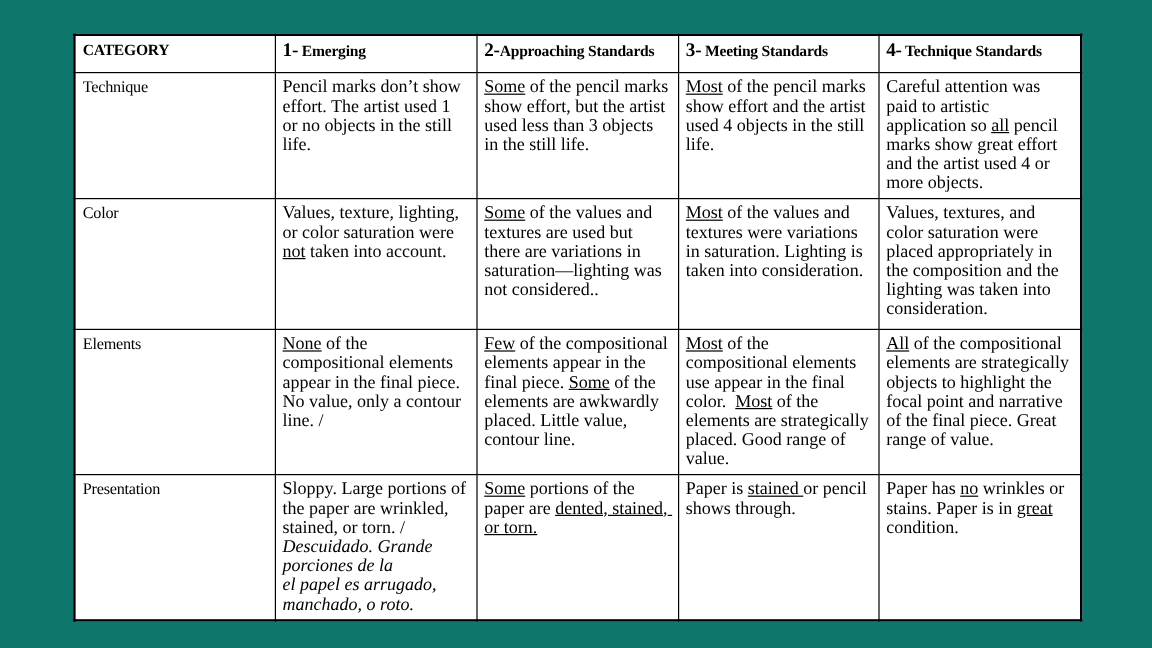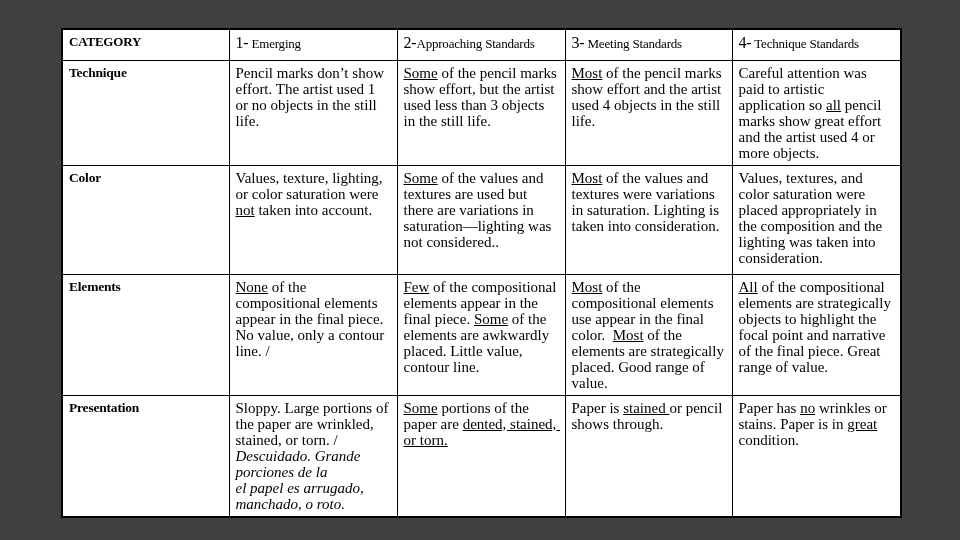--- a/index.html
+++ b/index.html
@@ -4,21 +4,21 @@
 <style>
   html, body {
     margin: 0;
     padding: 0;
     background: #ffffff;
   }
   .page {
     position: relative;
     width: 960px;
     height: 540px;
-    background: #404040;
+    background: #0f766e;
     overflow: hidden;
   }
   table.rubric {
     position: absolute;
     left: 61px;
     top: 28px;
     width: 839px;
     border-collapse: collapse;
     table-layout: fixed;
     border: 2px solid #000000;
@@ -34,40 +34,40 @@
     vertical-align: top;
     text-align: left;
     padding: 4px 6px 4px 6px;
     color: #000000;
     overflow: hidden;
   }
   thead tr { height: 31px; }
   thead th {
     vertical-align: middle;
     font-family: "Liberation Serif", "DejaVu Serif", serif;
-    font-weight: normal;
+    font-weight: bold;
     font-size: 13px;
     letter-spacing: -0.2px;
     white-space: nowrap;
   }
   thead th .lvl-num {
     font-size: 16px;
     font-family: "Liberation Serif", "DejaVu Serif", serif;
   }
   thead th.cat-head {
     font-weight: bold;
     font-size: 13px;
   }
   tbody tr:nth-child(1) { height: 94px; }
   tbody tr:nth-child(2) { height: 109px; }
   tbody tr:nth-child(3) { height: 109px; }
   tbody tr:nth-child(4) { height: 89px; }
   td.cat {
     font-family: "Liberation Serif", "DejaVu Serif", serif;
-    font-weight: bold;
+    font-weight: normal;
     font-size: 13.5px;
     letter-spacing: -0.2px;
     padding-top: 6px;
   }
   td.cell {
     font-family: Liberation Serif, serif;
     font-size: 15px;
     line-height: 16px;
     padding-top: 6px;
     white-space: pre-wrap;

